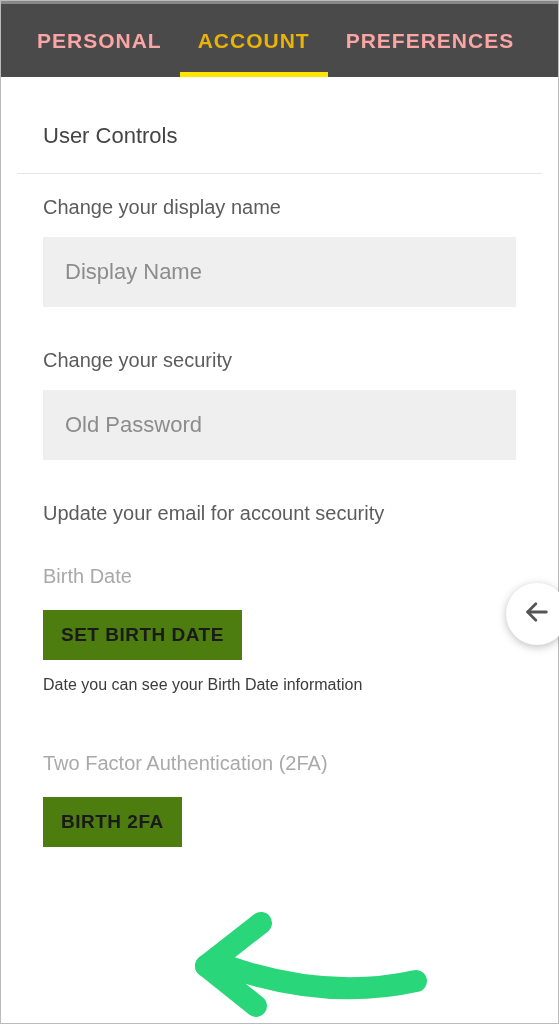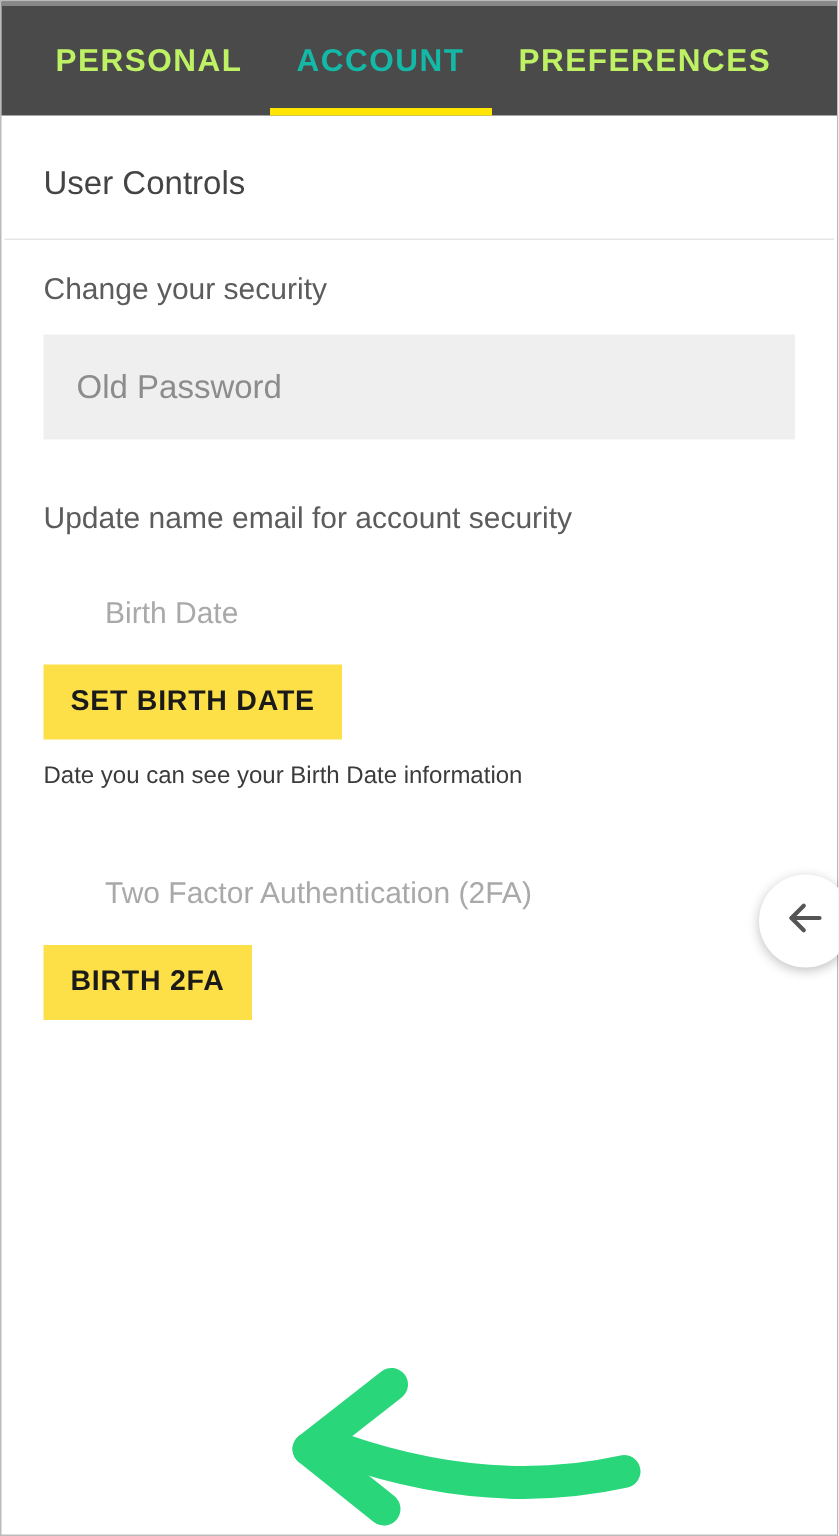--- a/index.html
+++ b/index.html
@@ -1,36 +1,36 @@
 <!DOCTYPE html>
 <html><head>
 <meta charset="utf-8">
 <style>
   * { box-sizing: border-box; margin: 0; padding: 0; }
   html, body { width: 559px; height: 1024px; font-family: Arial, Helvetica, sans-serif; background: #fff; overflow: hidden; }
   .frame { width: 559px; height: 1024px; position: relative; background: #fff; border: 1px solid #bbb; }
 
   .tabbar { background: #4a4a4a; height: 76px; display: flex; align-items: center; padding: 0 10px 0 18px; border-top: 3px solid #888; }
-  .tab { color: #bef264; font-weight: 700; font-size: 21px; letter-spacing: 1px; padding: 0 18px; height: 100%; display: flex; align-items: center; cursor: pointer; position: relative; }
-  .tab.active { color: #14b8a6; }
+  .tab { color: #fca5a5; font-weight: 700; font-size: 21px; letter-spacing: 1px; padding: 0 18px; height: 100%; display: flex; align-items: center; cursor: pointer; position: relative; }
+  .tab.active { color: #eab308; }
   .tab.active::after { content: ""; position: absolute; left: 0; right: 0; bottom: 0; height: 5px; background: #ffe500; }
 
-  .page { padding: 2px; }
+  .page { padding: 16px; }
   .section-title { font-size: 22px; color: #444; font-weight: 500; padding: 30px 26px 24px 26px; }
   .divider { height: 1px; background: #e6e6e6; width: 100%; }
 
   .field-group { padding: 22px 26px 0 26px; }
   .label { font-size: 20px; color: #5c5c5c; font-weight: 500; margin-bottom: 18px; }
-  .label.muted { color: #a9a9a9; margin-left: 41px; }
+  .label.muted { color: #a9a9a9; }
 
   .input-box { width: 100%; height: 70px; background: #efefef; border: none; font-size: 22px; color: #888; padding: 0 22px; margin-bottom: 20px; display: flex; align-items: center; font-weight: 400; }
   .input-box::placeholder { color: #8c8c8c; }
   input.input-box { outline: none; }
 
-  .btn { display: inline-block; background: #fde047; color: #1a1a1a; font-weight: 700; font-size: 19px; letter-spacing: 0.5px; padding: 14px 18px; border: none; cursor: pointer; margin: 4px 0 14px 0; }
+  .btn { display: inline-block; background: #4d7c0f; color: #1a1a1a; font-weight: 700; font-size: 19px; letter-spacing: 0.5px; padding: 14px 18px; border: none; cursor: pointer; margin: 4px 0 14px 0; }
   .help-text { font-size: 16px; color: #3b3b3b; font-weight: 400; line-height: 1.4; }
 
   .fab-back { position: absolute; right: -10px; top: 582px; width: 62px; height: 62px; border-radius: 50%; background: #fff; box-shadow: 0 2px 8px rgba(0,0,0,0.25); display: flex; align-items: center; justify-content: center; cursor: pointer; }
   .fab-back svg { width: 28px; height: 28px; }
 
   .annotation-arrow { position: absolute; left: 185px; top: 910px; pointer-events: none; }
 </style>
 </head>
 <body>
 
@@ -39,28 +39,32 @@
   <div class="tabbar">
     <div class="tab">PERSONAL</div>
     <div class="tab active">ACCOUNT</div>
     <div class="tab">PREFERENCES</div>
   </div>
 
   <div class="page">
     <div class="section-title">User Controls</div>
     <div class="divider"></div>
 
+    <div class="field-group">
+      <div class="label">Change your display name</div>
+      <input class="input-box" type="text" placeholder="Display Name" style="">
+    </div>
 
     <div class="field-group">
       <div class="label">Change your security</div>
       <input class="input-box" type="password" placeholder="Old Password" style="">
     </div>
 
     <div class="field-group">
-      <div class="label">Update name email for account security</div>
+      <div class="label">Update your email for account security</div>
     </div>
 
     <div class="field-group">
       <div class="label muted">Birth Date</div>
       <button class="btn">SET BIRTH DATE</button>
       <div class="help-text">Date you can see your Birth Date information</div>
     </div>
 
     <div class="field-group" style="padding-top:56px;">
       <div class="label muted">Two Factor Authentication (2FA)</div>

